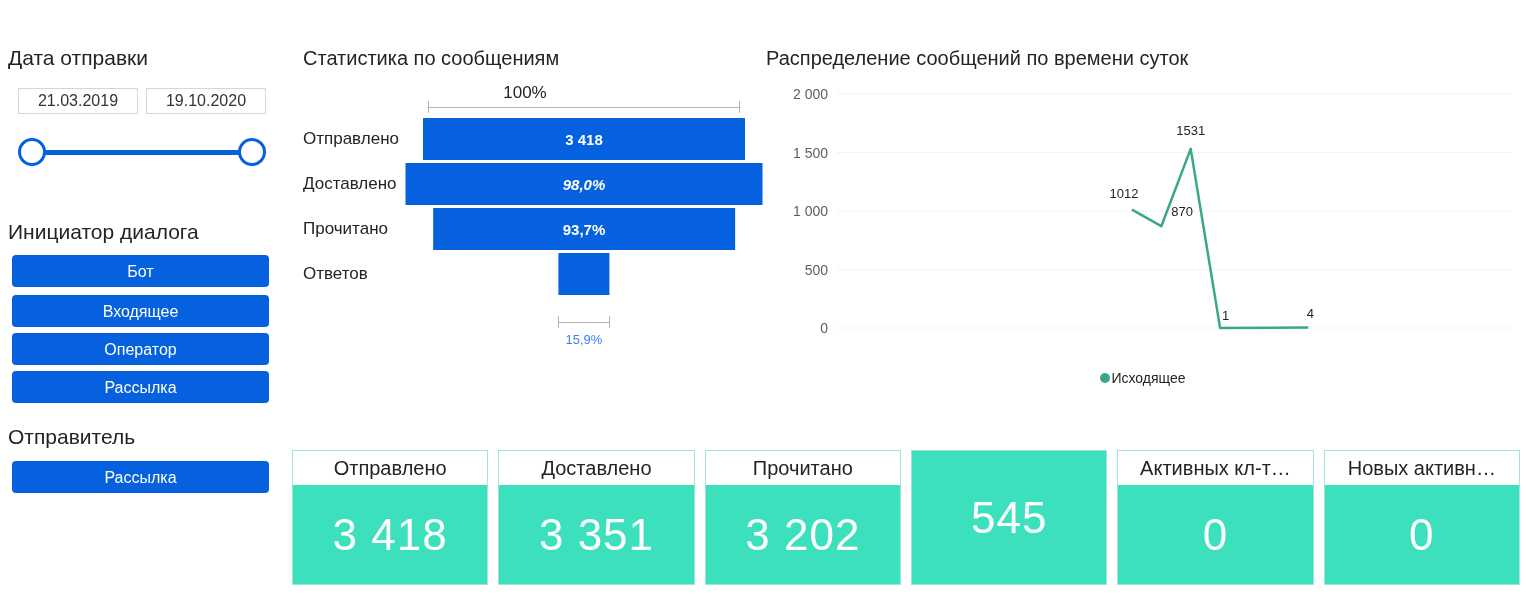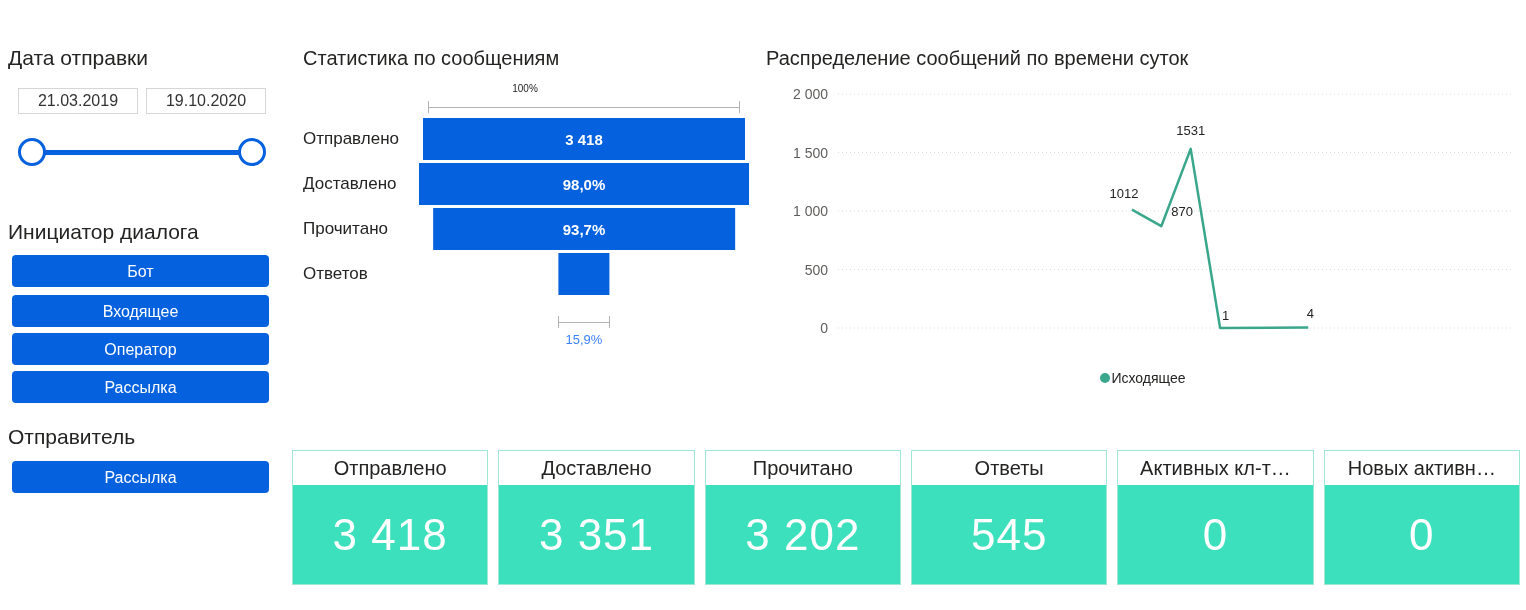--- a/index.html
+++ b/index.html
@@ -127,21 +127,21 @@
     position: absolute;
     left: 8px;
     top: 47px;
   }
   #funnel-top-pct {
     position: absolute;
     left: 0;
     right: 0;
     top: 83px;
     text-align: center;
-    font-size: 10px;
+    font-size: 17px;
     color: #252423;
   }
   
   #funnel-bracket-top {
     position: absolute;
     left: 133px;
     top: 101px;
     width: 312px;
     height: 12px;
     border-left: 1px solid #b3b3b3;
@@ -348,21 +348,21 @@
         <div class="funnel-label">Отправлено</div>
         <div class="funnel-bar-wrap">
           <div class="funnel-bar" style="width: 322px;">
             <span class="funnel-bar-value">3 418</span>
           </div>
         </div>
       </div>
       <div class="funnel-row" style="top: 163px;">
         <div class="funnel-label">Доставлено</div>
         <div class="funnel-bar-wrap">
-          <div class="funnel-bar" style="width: 330px;">
+          <div class="funnel-bar" style="width: 357px; font-style: italic;">
             <span class="funnel-bar-value">98,0%</span>
           </div>
         </div>
       </div>
       <div class="funnel-row" style="top: 208px;">
         <div class="funnel-label">Прочитано</div>
         <div class="funnel-bar-wrap">
           <div class="funnel-bar" style="width: 301.714px;">
             <span class="funnel-bar-value">93,7%</span>
           </div>
@@ -430,21 +430,20 @@
         <div class="kpi-value">3 351</div>
       </div>
     </div>
     <div class="kpi-card">
       <div class="kpi-head">Прочитано</div>
       <div class="kpi-body">
         <div class="kpi-value">3 202</div>
       </div>
     </div>
     <div class="kpi-card">
-      <div class="kpi-head">Ответы</div>
       <div class="kpi-body">
         <div class="kpi-value">545</div>
       </div>
     </div>
     <div class="kpi-card">
       <div class="kpi-head">Активных кл-т…</div>
       <div class="kpi-body">
         <div class="kpi-value">0</div>
       </div>
     </div>

